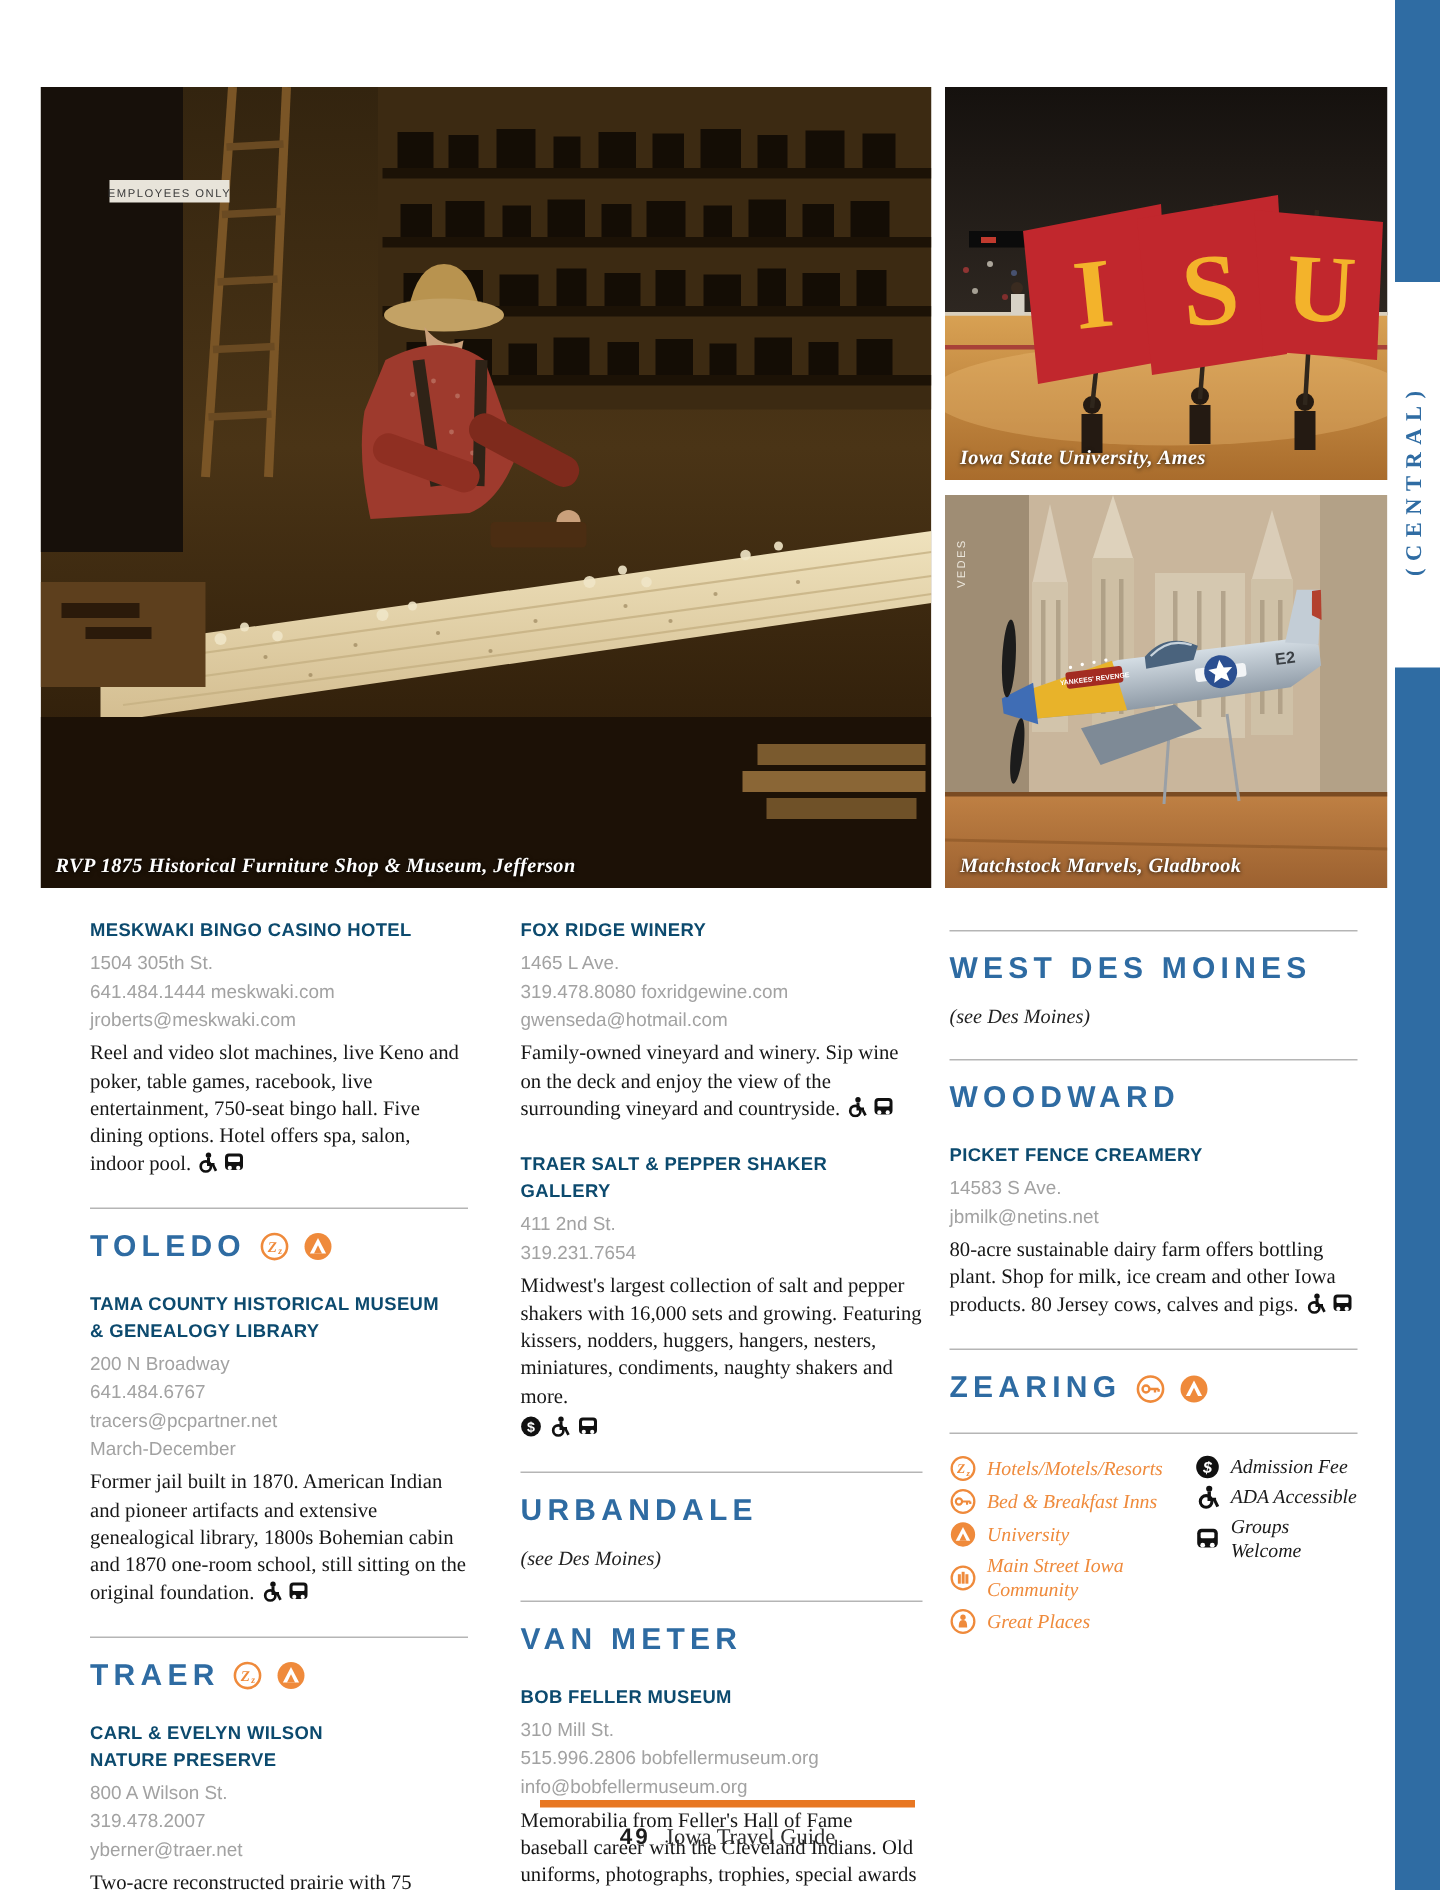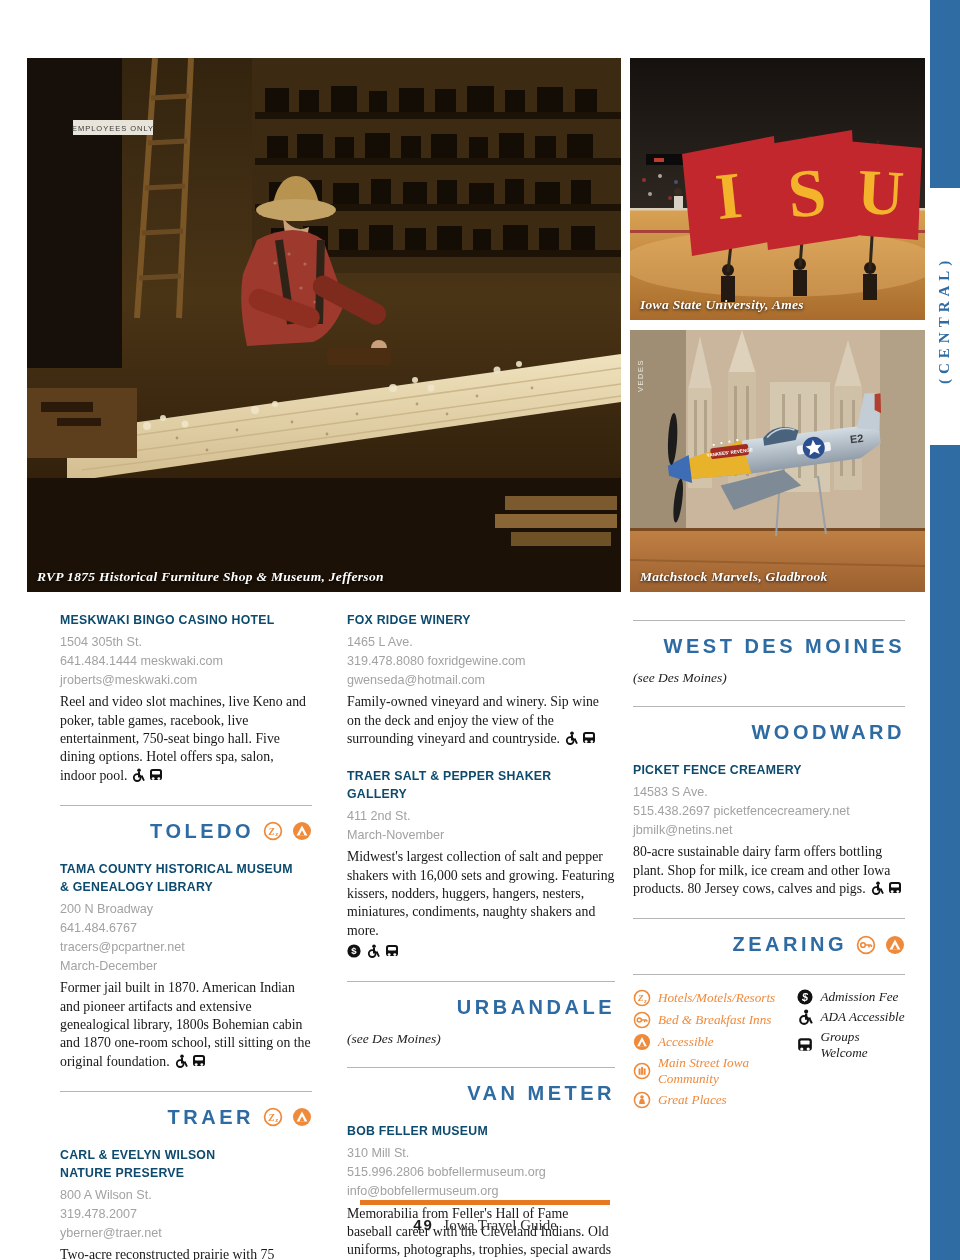--- a/index.html
+++ b/index.html
@@ -31,21 +31,21 @@
   #col2{left:347px;width:268px;}
   #col3{left:633px;width:272px;}
 
   .listing{margin:0 0 20px;}
   .lname{font-weight:700;font-size:12.3px;letter-spacing:.25px;color:#0c4a6e;
          line-height:1.45;margin:0 0 3px;white-space:pre-line;}
   .lmeta{font-size:12.6px;color:#a2a2a2;line-height:1.52;margin:0;}
   .ldesc{font-family:"Liberation Serif",serif;font-size:13.8px;color:#171717;
          line-height:1.33;margin:3px 0 0;}
   .rule{border:0;border-top:1px solid #b5b5b5;margin:0 0 14px;}
-  .city-row{display:flex;align-items:center;gap:9px;margin:2px 0 18px;justify-content:flex-end;}
+  .city-row{display:flex;align-items:center;gap:9px;margin:2px 0 18px;}
   .city{font-weight:700;font-size:20px;letter-spacing:3.5px;color:#2e6ba2;}
   .see{font:italic 13.5px "Liberation Serif",serif;color:#222;margin:-6px 0 20px;}
 
   .amen{white-space:nowrap;}
   .amen svg{vertical-align:-2px;margin-left:4px;}
   .amen-block{display:block;margin-top:3px;}
   .amen-block svg{margin-left:0;margin-right:5px;vertical-align:-2px;}
 
   .hicon{width:20px;height:20px;display:inline-block;}
 
@@ -517,21 +517,21 @@
             <rect x="1" y="1" width="12" height="11" rx="2.6" fill="#111"></rect>
             <rect x="3" y="3" width="8" height="3.6" rx="0.8" fill="#fff"></rect>
             <circle cx="4.2" cy="10.6" r="1.4" fill="#fff"></circle>
             <circle cx="9.8" cy="10.6" r="1.4" fill="#fff"></circle>
           </svg></span></p>
   </div>
 
   <div class="listing">
     <p class="lname">TRAER SALT &amp; PEPPER SHAKER GALLERY</p>
     <p class="lmeta">411 2nd St.</p>
-    <p class="lmeta">March-November</p>
+    <p class="lmeta">319.231.7654</p>
     <p class="ldesc"><span>Midwest's largest collection of salt and pepper shakers with 16,000 sets and growing. Featuring kissers, nodders, huggers, hangers, nesters, miniatures, condiments, naughty shakers and more.</span><span class="amen amen-block"><svg width="14" height="14" viewBox="0 0 14 14">
             <circle cx="7" cy="7" r="6.6" fill="#111"></circle>
             <text x="7" y="10.4" font-size="9.5" font-weight="700" fill="#fff" text-anchor="middle" font-family="Liberation Sans, sans-serif">$</text>
           </svg><svg width="14" height="14" viewBox="0 0 14 14">
             <circle cx="8" cy="2.2" r="1.8" fill="#111"></circle>
             <path d="M8 4 v4.4 h4" stroke="#111" stroke-width="2" fill="none"></path>
             <path d="M11.2 9 l1.8 3.6" stroke="#111" stroke-width="1.8" fill="none"></path>
             <circle cx="6.2" cy="9.6" r="3.4" stroke="#111" stroke-width="1.8" fill="none"></circle>
           </svg><svg width="14" height="14" viewBox="0 0 14 14">
             <rect x="1" y="1" width="12" height="11" rx="2.6" fill="#111"></rect>
@@ -570,21 +570,20 @@
   <p class="see">(see Des Moines)</p>
 
   <hr class="rule">
   <div class="city-row">
     <span class="city">WOODWARD</span>
   </div>
 
   <div class="listing">
     <p class="lname">PICKET FENCE CREAMERY</p>
     <p class="lmeta">14583 S Ave.</p>
-    <p class="lmeta">515.438.2697 picketfencecreamery.net</p>
     <p class="lmeta">jbmilk@netins.net</p>
     <p class="ldesc"><span>80-acre sustainable dairy farm offers bottling plant. Shop for milk, ice cream and other Iowa products. 80 Jersey cows, calves and pigs.</span><span class="amen"><svg width="14" height="14" viewBox="0 0 14 14">
             <circle cx="8" cy="2.2" r="1.8" fill="#111"></circle>
             <path d="M8 4 v4.4 h4" stroke="#111" stroke-width="2" fill="none"></path>
             <path d="M11.2 9 l1.8 3.6" stroke="#111" stroke-width="1.8" fill="none"></path>
             <circle cx="6.2" cy="9.6" r="3.4" stroke="#111" stroke-width="1.8" fill="none"></circle>
           </svg><svg width="14" height="14" viewBox="0 0 14 14">
             <rect x="1" y="1" width="12" height="11" rx="2.6" fill="#111"></rect>
             <rect x="3" y="3" width="8" height="3.6" rx="0.8" fill="#fff"></rect>
             <circle cx="4.2" cy="10.6" r="1.4" fill="#fff"></circle>
@@ -625,21 +624,21 @@
             <path d="M9.3 10 H15.4 M13 10 v2.4 M15.4 10 v1.9" stroke="#ef8a3b" stroke-width="1.6" fill="none"></path>
           </svg>
         <span>Bed &amp; Breakfast Inns</span>
       </div>
       <div class="lg-item orange">
         <svg width="18" height="18" viewBox="0 0 20 20">
             <circle cx="10" cy="10" r="9" fill="#ef8a3b"></circle>
             <path d="M10 4.4 L15.4 14.6 H4.6 Z" fill="#fff"></path>
             <path d="M10 9.2 L12.7 14.6 H7.3 Z" fill="#ef8a3b"></path>
           </svg>
-        <span>Accessible</span>
+        <span>University</span>
       </div>
       <div class="lg-item orange">
         <svg width="18" height="18" viewBox="0 0 20 20">
             <circle cx="10" cy="10" r="8.4" fill="none" stroke="#ef8a3b" stroke-width="1.7"></circle>
             <rect x="6.2" y="7.2" width="2.2" height="7" fill="#ef8a3b"></rect>
             <rect x="9" y="5.4" width="2.2" height="8.8" fill="#ef8a3b"></rect>
             <rect x="11.8" y="7.2" width="2.2" height="7" fill="#ef8a3b"></rect>
           </svg>
         <span>Main Street Iowa Community</span>
       </div>

